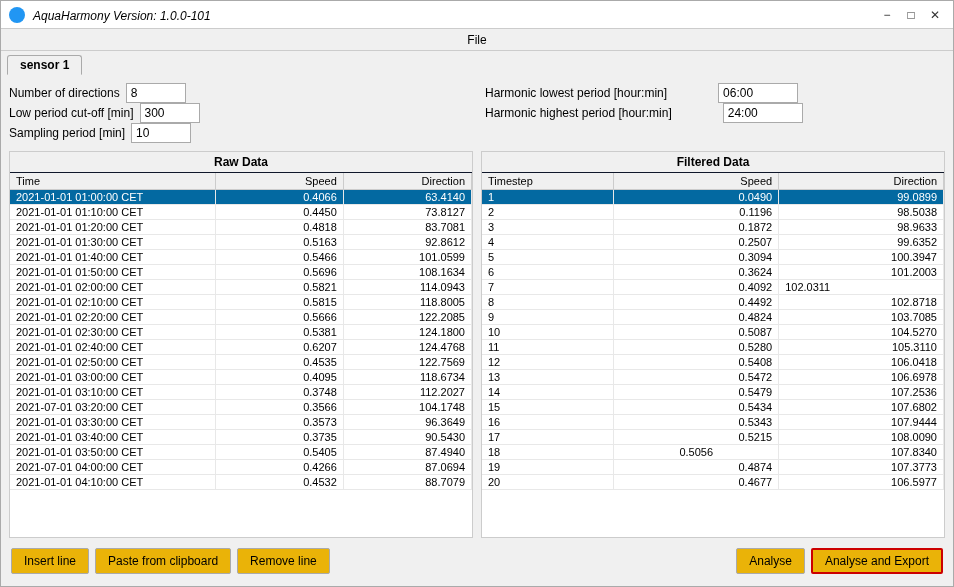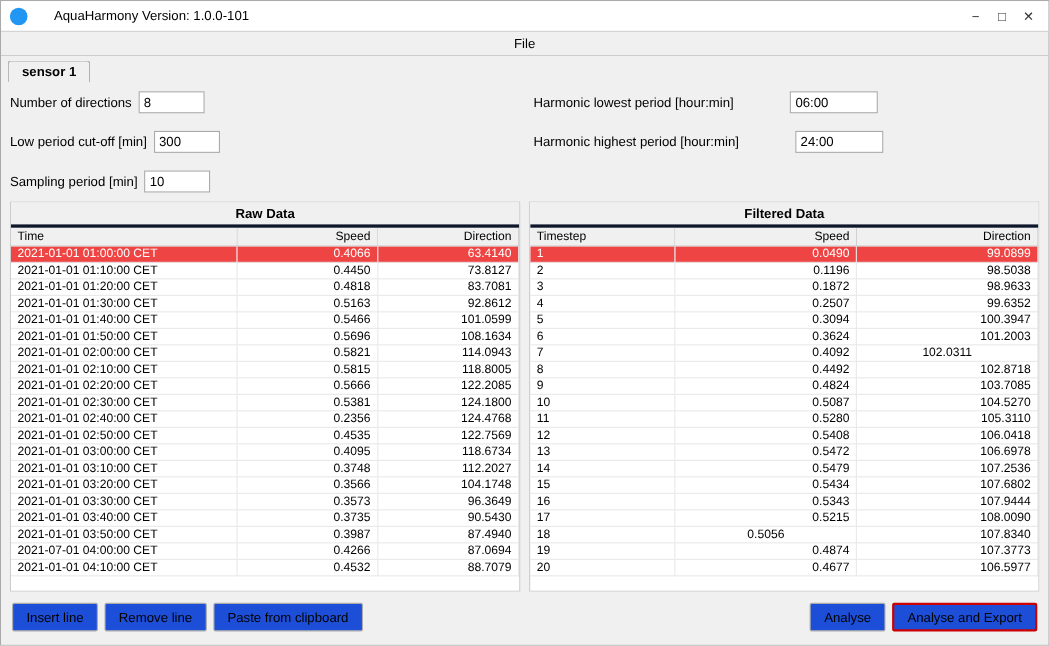--- a/index.html
+++ b/index.html
@@ -23,22 +23,23 @@
       background: #fff;
       border-bottom: 1px solid #ccc;
       padding: 4px 8px;
       display: flex;
       align-items: center;
       justify-content: space-between;
       height: 28px;
     }
     .title-bar-left {
       display: flex;
-      align-items: flex-start;
-      gap: 24px;
+      align-items: flex-end;
+      gap: 8px;
+      font-style: italic;
     }
     .title-bar-icon {
       width: 16px;
       height: 16px;
       background: #2196F3;
       border-radius: 50%;
     }
     .title-bar-title {
       font-size: 12px;
       font-weight: normal;
@@ -102,21 +103,21 @@
       background: #f0f0f0;
       padding: 8px;
       display: flex;
       flex-direction: column;
       overflow: hidden;
     }
 
     .params-section {
       display: grid;
       grid-template-columns: 1fr 1fr;
-      gap: 16px 16px;
+      gap: 0 16px;
       margin-bottom: 8px;
     }
     .param-row {
       display: flex;
       align-items: center;
       gap: 6px;
     }
     .param-label {
       font-size: 12px;
       white-space: nowrap;
@@ -147,21 +148,21 @@
       background: #fff;
       overflow: hidden;
     }
 
     .table-title {
       text-align: center;
       font-weight: bold;
       font-size: 12px;
       padding: 3px 0;
       background: #f0f0f0;
-      border-bottom: 3px solid #0f172a;
+      border-bottom: 1px solid #0f172a;
     }
 
     .table-scroll {
       flex: 1;
       overflow: auto;
     }
 
     table {
       width: 100%;
       border-collapse: collapse;
@@ -177,21 +178,21 @@
       position: sticky;
       top: 0;
     }
     tbody td {
       border-bottom: 1px solid #e8e8e8;
       border-right: 1px solid #e8e8e8;
       padding: 1px 6px;
       white-space: nowrap;
     }
     tbody tr:first-child td {
-      background: #ef4444;
+      background: #0369a1;
       color: #fff;
     }
     .col-time { width: 160px; }
     .col-speed { width: 100px; text-align: right; }
     .col-dir { width: 100px; text-align: right; }
     .col-ts { width: 80px; }
     .col-speed2 { width: 100px; text-align: right; }
     .col-dir2 { width: 100px; text-align: right; }
 
     .footer-bar {
@@ -203,21 +204,21 @@
     }
     .footer-left {
       display: flex;
       gap: 6px;
     }
     .footer-right {
       display: flex;
       gap: 6px;
     }
     .btn {
-      background: #1d4ed8;
+      background: #eab308;
       border: 1px solid #aaa;
       padding: 4px 12px;
       font-size: 12px;
       cursor: pointer;
       border-radius: 2px;
       height: 26px;
     }
     .btn.primary {
       border: 2px solid #cc0000;
       font-weight: normal;
@@ -334,56 +335,56 @@
                   <td class="col-speed" style="text-align: right;">0.5666</td>
                   <td class="col-dir" style="text-align: right;">122.2085</td>
                 </tr>
                 <tr>
                   <td class="col-time">2021-01-01 02:30:00 CET</td>
                   <td class="col-speed" style="text-align: right;">0.5381</td>
                   <td class="col-dir" style="text-align: right;">124.1800</td>
                 </tr>
                 <tr>
                   <td class="col-time">2021-01-01 02:40:00 CET</td>
-                  <td class="col-speed" style="text-align: right;">0.2356</td>
+                  <td class="col-speed" style="text-align: right;">0.6207</td>
                   <td class="col-dir" style="text-align: right;">124.4768</td>
                 </tr>
                 <tr>
                   <td class="col-time">2021-01-01 02:50:00 CET</td>
                   <td class="col-speed" style="text-align: right;">0.4535</td>
                   <td class="col-dir" style="text-align: right;">122.7569</td>
                 </tr>
                 <tr>
                   <td class="col-time">2021-01-01 03:00:00 CET</td>
                   <td class="col-speed" style="">0.4095</td>
                   <td class="col-dir" style="text-align: right;">118.6734</td>
                 </tr>
                 <tr>
                   <td class="col-time">2021-01-01 03:10:00 CET</td>
                   <td class="col-speed" style="text-align: right;">0.3748</td>
                   <td class="col-dir" style="text-align: right;">112.2027</td>
                 </tr>
                 <tr>
-                  <td class="col-time">2021-01-01 03:20:00 CET</td>
+                  <td class="col-time">2021-07-01 03:20:00 CET</td>
                   <td class="col-speed" style="text-align: right;">0.3566</td>
                   <td class="col-dir" style="text-align: right; padding-left: 37px;">104.1748</td>
                 </tr>
                 <tr>
                   <td class="col-time">2021-01-01 03:30:00 CET</td>
                   <td class="col-speed" style="text-align: right;">0.3573</td>
                   <td class="col-dir" style="text-align: right;">96.3649</td>
                 </tr>
                 <tr>
                   <td class="col-time">2021-01-01 03:40:00 CET</td>
                   <td class="col-speed" style="text-align: right;">0.3735</td>
                   <td class="col-dir" style="text-align: right;">90.5430</td>
                 </tr>
                 <tr>
                   <td class="col-time">2021-01-01 03:50:00 CET</td>
-                  <td class="col-speed" style="text-align: right;">0.3987</td>
+                  <td class="col-speed" style="text-align: right;">0.5405</td>
                   <td class="col-dir" style="text-align: right;">87.4940</td>
                 </tr>
                 <tr>
                   <td class="col-time">2021-07-01 04:00:00 CET</td>
                   <td class="col-speed" style="text-align: right;">0.4266</td>
                   <td class="col-dir" style="text-align: right;">87.0694</td>
                 </tr>
                 <tr>
                   <td class="col-time">2021-01-01 04:10:00 CET</td>
                   <td class="col-speed" style="text-align: right;">0.4532</td>
@@ -432,21 +433,21 @@
                   <td class="col-dir2" style="text-align: right;">100.3947</td>
                 </tr>
                 <tr>
                   <td class="col-ts">6</td>
                   <td class="col-speed2" style="text-align: right;">0.3624</td>
                   <td class="col-dir2" style="text-align: right;">101.2003</td>
                 </tr>
                 <tr>
                   <td class="col-ts">7</td>
                   <td class="col-speed2" style="text-align: right;">0.4092</td>
-                  <td class="col-dir2" style="text-align: center;">102.0311</td>
+                  <td class="col-dir2" style="text-align: left;">102.0311</td>
                 </tr>
                 <tr>
                   <td class="col-ts">8</td>
                   <td class="col-speed2" style="text-align: right;">0.4492</td>
                   <td class="col-dir2" style="text-align: right;">102.8718</td>
                 </tr>
                 <tr>
                   <td class="col-ts">9</td>
                   <td class="col-speed2" style="text-align: right;">0.4824</td>
                   <td class="col-dir2" style="text-align: right;">103.7085</td>
@@ -508,22 +509,22 @@
                 </tr>
               </tbody>
           </table>
         </div>
       </div>
     </div>
 
     <div class="footer-bar">
       <div class="footer-left">
         <button class="btn">Insert line</button>
+        <button class="btn">Paste from clipboard</button>
         <button class="btn">Remove line</button>
-        <button class="btn">Paste from clipboard</button>
       </div>
       <div class="footer-right">
         <button class="btn">Analyse</button>
         <button class="btn primary">Analyse and Export</button>
       </div>
     </div>
   </div>
 </div>
 
 </body></html>

